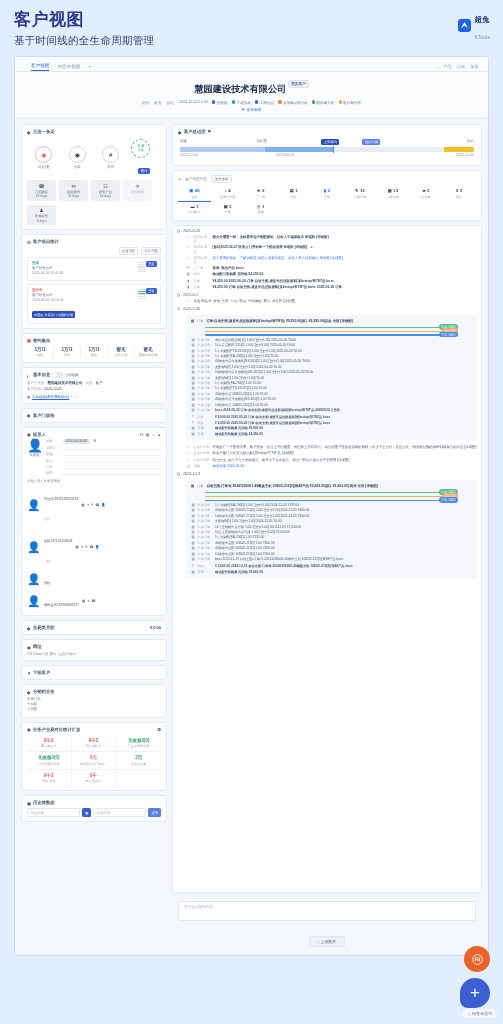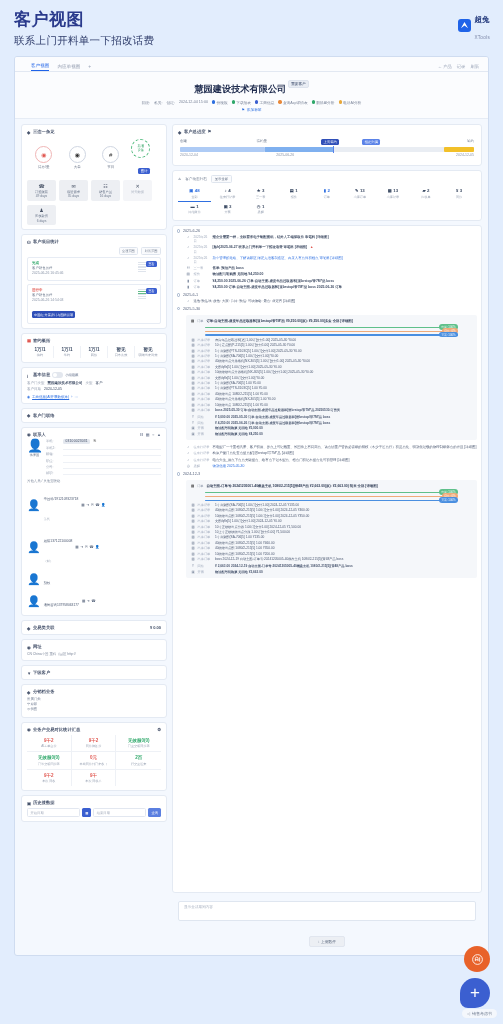--- a/index.html
+++ b/index.html
@@ -249,21 +249,21 @@
   .fabtip { position: absolute; right: 6px; bottom: 6px; font-size: 4px; color: #7b8699;
     background: #f4f7fc; border-radius: 6px; padding: 2px 5px; display: flex; gap: 2px; align-items: center; }
 </style>
 </head>
 <body>
 
 <div class="page">
 
   <div class="hdr">
     <h1>客户视图</h1>
-    <div class="sub">联系上门开料单一下招改话费</div>
+    <div class="sub">基于时间线的全生命周期管理</div>
     <div class="brand">
       <span class="logomk">
         <svg viewBox="0 0 10 10">
             <path d="M1 8 L5 1 L9 8 L5 5 Z" fill="#fff"></path>
           </svg>
       </span>
       <span class="btxt">
         <span class="b1">超兔</span><br>
         <span class="b2">XTools</span>
       </span>

